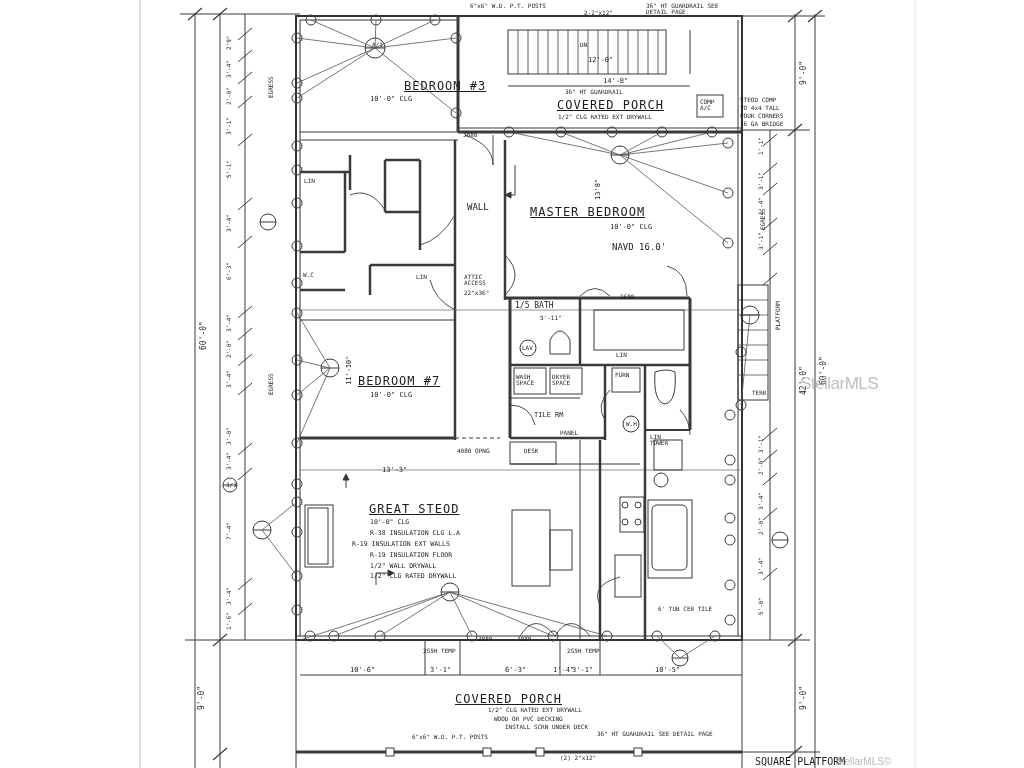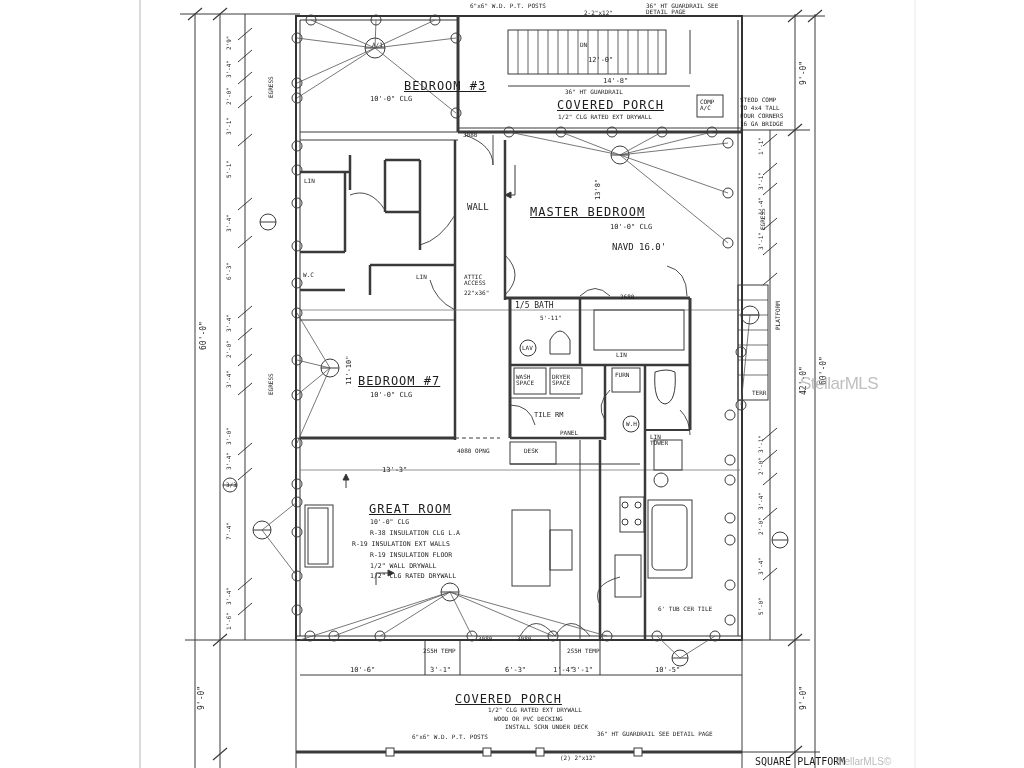--- a/index.html
+++ b/index.html
@@ -368,21 +368,21 @@
 
 <div class="lbl room" style="left:358px;top:375px;">BEDROOM #7</div>
 <div class="lbl small" style="left:370px;top:392px;">10'-0" CLG</div>
 <div class="lbl small vert" style="left:346px;top:385px;">11'-10"</div>
 
 <div class="lbl small" style="left:534px;top:412px;">TILE RM</div>
 <div class="lbl tiny" style="left:516px;top:374px;width:28px;white-space:normal;">WASH SPACE</div>
 <div class="lbl tiny" style="left:552px;top:374px;width:28px;white-space:normal;">DRYER SPACE</div>
 <div class="lbl tiny" style="left:560px;top:430px;">PANEL</div>
 
-<div class="lbl room" style="left:369px;top:503px;">GREAT ROOM</div>
+<div class="lbl room" style="left:369px;top:503px;">GREAT STEOD</div>
 <div class="lbl note" style="left:370px;top:519px;">10'-0" CLG</div>
 <div class="lbl note" style="left:370px;top:530px;">R-38 INSULATION CLG L.A</div>
 <div class="lbl note" style="left:352px;top:541px;">R-19 INSULATION EXT WALLS</div>
 <div class="lbl note" style="left:370px;top:552px;">R-19 INSULATION FLOOR</div>
 <div class="lbl note" style="left:370px;top:563px;">1/2" WALL DRYWALL</div>
 <div class="lbl note" style="left:370px;top:573px;">1/2" CLG RATED DRYWALL</div>
 <div class="lbl small" style="left:382px;top:467px;">13'-3"</div>
 
 <div class="lbl room" style="left:455px;top:693px;">COVERED PORCH</div>
 <div class="lbl tiny" style="left:488px;top:707px;">1/2" CLG RATED EXT DRYWALL</div>

